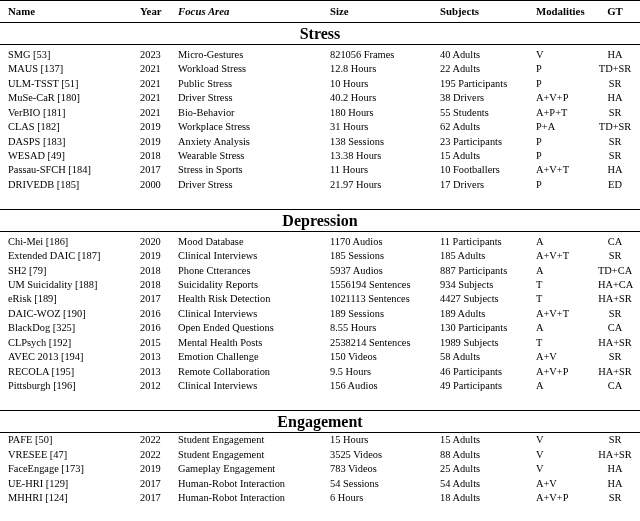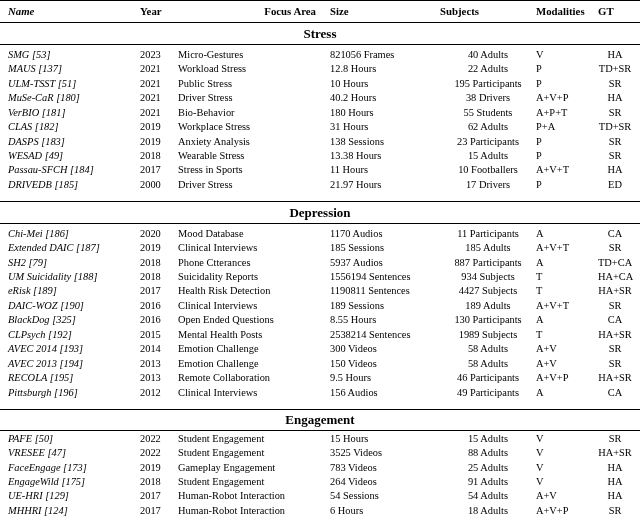--- a/index.html
+++ b/index.html
@@ -60,44 +60,44 @@
     padding-bottom: 4px;
     font-size: 10.8px;
   }
 
   
   tr.section-row td {
     font-weight: bold;
     text-align: center;
     padding-top: 3.5px;
     padding-bottom: 3.5px;
-    font-size: 13px;
+    font-size: 16px;
   }
 
   
   tr.data-row td {
     padding-top: 0.55px;
     padding-bottom: 0.55px;
   }
   tr.data-row.first-in-group td { padding-top: 3.2px; }
-  tr.data-row.last-in-group  td { padding-bottom: 10px; }
-
-  .col-name     { text-align: left;   padding-left: 8px !important; font-style: italic; }
+  tr.data-row.last-in-group  td { padding-bottom: 18px; }
+
+  .col-name     { text-align: left;   padding-left: 8px !important; }
   .col-year     { text-align: left; }
   .col-focus    { text-align: left;   padding-left: 4px !important; }
   .col-size     { text-align: left;   padding-left: 14px !important; }
-  .col-subjects { text-align: center;   padding-left: 14px !important; }
+  .col-subjects { text-align: left;   padding-left: 14px !important; }
   .col-gt       { text-align: center; padding-right: 8px !important; }
 
   th.col-name, td.h-name         { text-align: left; padding-left: 8px !important; }
   td.h-year                      { text-align: left; }
-  td.h-focus                     { text-align: right; padding-left: 4px !important; }
+  td.h-focus                     { text-align: left; padding-left: 4px !important; font-style: italic; }
   td.h-size                      { text-align: left; padding-left: 14px !important; }
   td.h-subjects                  { text-align: left; padding-left: 14px !important; }
-  td.h-gt                        { text-align: left; padding-right: 8px !important; }
+  td.h-gt                        { text-align: center; padding-right: 8px !important; }
 </style>
 </head>
 <body>
 
 <div id="table-wrap">
   <table class="dataset-table">
     <colgroup>
       <col class="c-name">
         <col class="c-year">
         <col class="c-focus">
@@ -260,21 +260,21 @@
           <td class="col-focus">Suicidality Reports</td>
           <td class="col-size">1556194 Sentences</td>
           <td class="col-subjects">934 Subjects</td>
           <td class="col-modalities">T</td>
           <td class="col-gt">HA+CA</td>
         </tr>
         <tr class="data-row">
           <td class="col-name">eRisk [189]</td>
           <td class="col-year">2017</td>
           <td class="col-focus">Health Risk Detection</td>
-          <td class="col-size">1190811 Sentences</td>
+          <td class="col-size">1021113 Sentences</td>
           <td class="col-subjects">4427 Subjects</td>
           <td class="col-modalities">T</td>
           <td class="col-gt">HA+SR</td>
         </tr>
         <tr class="data-row">
           <td class="col-name">DAIC-WOZ [190]</td>
           <td class="col-year">2016</td>
           <td class="col-focus">Clinical Interviews</td>
           <td class="col-size">189 Sessions</td>
           <td class="col-subjects">189 Adults</td>
@@ -291,29 +291,20 @@
           <td class="col-gt">CA</td>
         </tr>
         <tr class="data-row">
           <td class="col-name">CLPsych [192]</td>
           <td class="col-year">2015</td>
           <td class="col-focus">Mental Health Posts</td>
           <td class="col-size">2538214 Sentences</td>
           <td class="col-subjects">1989 Subjects</td>
           <td class="col-modalities">T</td>
           <td class="col-gt">HA+SR</td>
-        </tr>
-        <tr class="data-row">
-          <td class="col-name">AVEC 2014 [193]</td>
-          <td class="col-year">2014</td>
-          <td class="col-focus">Emotion Challenge</td>
-          <td class="col-size">300 Videos</td>
-          <td class="col-subjects">58 Adults</td>
-          <td class="col-modalities">A+V</td>
-          <td class="col-gt">SR</td>
         </tr>
         <tr class="data-row">
           <td class="col-name">AVEC 2013 [194]</td>
           <td class="col-year">2013</td>
           <td class="col-focus">Emotion Challenge</td>
           <td class="col-size">150 Videos</td>
           <td class="col-subjects">58 Adults</td>
           <td class="col-modalities">A+V</td>
           <td class="col-gt">SR</td>
         </tr>
@@ -365,29 +356,20 @@
         <tr class="data-row">
           <td class="col-name">FaceEngage [173]</td>
           <td class="col-year">2019</td>
           <td class="col-focus">Gameplay Engagement</td>
           <td class="col-size">783 Videos</td>
           <td class="col-subjects">25 Adults</td>
           <td class="col-modalities">V</td>
           <td class="col-gt">HA</td>
         </tr>
         <tr class="data-row">
-          <td class="col-name">EngageWild [175]</td>
-          <td class="col-year">2018</td>
-          <td class="col-focus">Student Engagement</td>
-          <td class="col-size">264 Videos</td>
-          <td class="col-subjects">91 Adults</td>
-          <td class="col-modalities">V</td>
-          <td class="col-gt">HA</td>
-        </tr>
-        <tr class="data-row">
           <td class="col-name">UE-HRI [129]</td>
           <td class="col-year">2017</td>
           <td class="col-focus">Human-Robot Interaction</td>
           <td class="col-size">54 Sessions</td>
           <td class="col-subjects">54 Adults</td>
           <td class="col-modalities">A+V</td>
           <td class="col-gt">HA</td>
         </tr>
         <tr class="data-row">
           <td class="col-name">MHHRI [124]</td>

